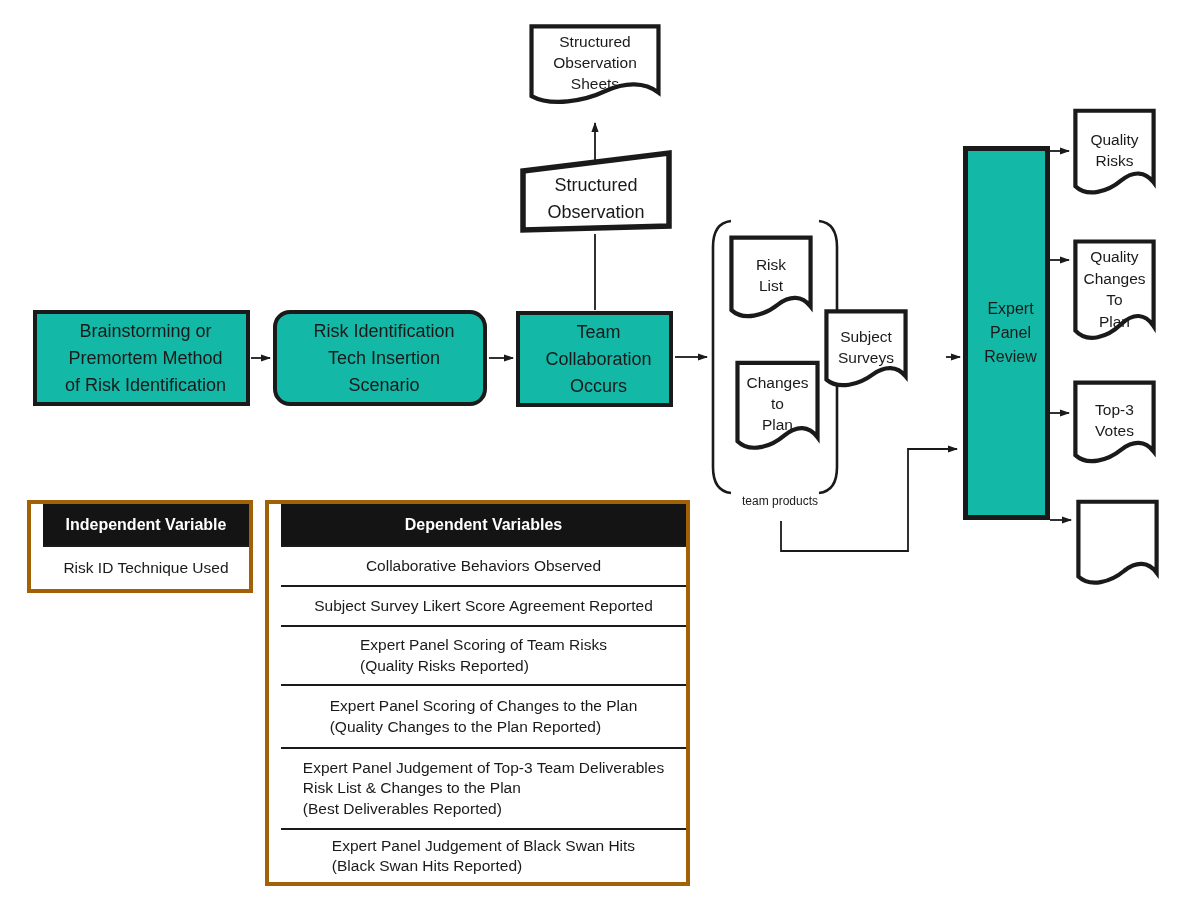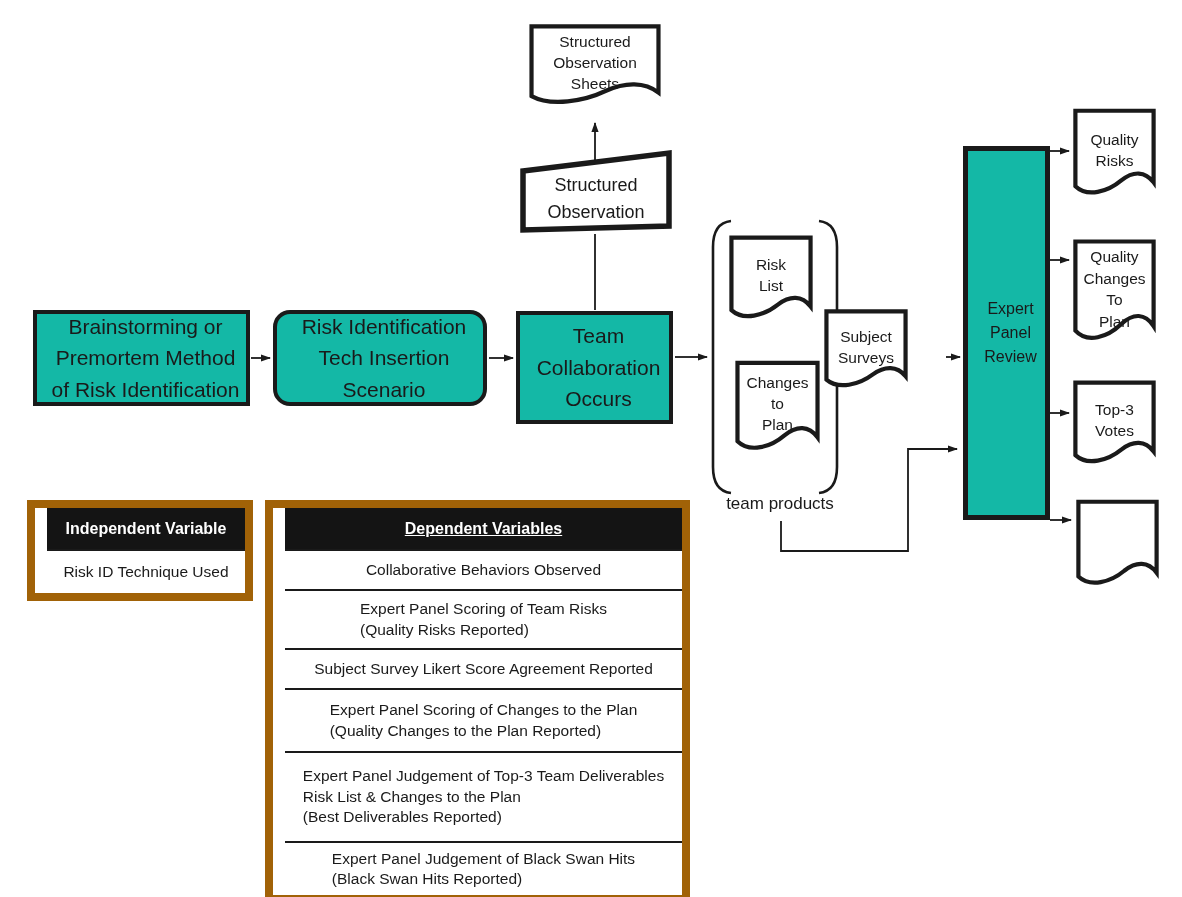--- a/index.html
+++ b/index.html
@@ -16,21 +16,21 @@
     position:absolute;
     border:4px solid #1a1a1a;
     background:#14b8a6;
     display:flex;align-items:center;justify-content:center;
     text-align:center;
     box-sizing:border-box;
     padding-left:8px;
   }
   .fbox .box-label{
     white-space:pre-line;
-    font-size:21px;line-height:1.5;
+    font-size:18px;line-height:1.5;
   }
   .fbox.thick{border-width:5px;}
   
   .doc{position:absolute;}
   .doc svg{position:absolute;left:0;top:0;width:100%;height:100%;overflow:visible;}
   .doc .doc-label{
     position:absolute;left:0;top:0;right:0;bottom:16%;
     display:flex;align-items:center;justify-content:center;
     text-align:center;white-space:pre-line;
     font-size:15.5px;line-height:1.38;
@@ -40,26 +40,26 @@
   #structured-observation svg{position:absolute;left:0;top:0;width:100%;height:100%;overflow:visible;}
   #structured-observation .box-label{
     position:absolute;left:0;right:0;top:14px;bottom:0;
     display:flex;align-items:center;justify-content:center;
     text-align:center;white-space:pre-line;
     font-size:18px;line-height:1.45;
   }
   
   .group-label{
     position:absolute;left:700px;top:494px;width:160px;
-    text-align:center;font-size:17px;
+    text-align:center;font-size:12px;
   }
   
   .vtable{
     position:absolute;
-    border:8px solid #a16207;
+    border:4px solid #a16207;
     background:#fff;
     box-sizing:border-box;
     padding-left:12px;
   }
   .vtable .thead{
     background:#141414;color:#ffffff;
     font-weight:bold;font-size:16px;
     display:flex;align-items:center;justify-content:center;
     text-align:center;
     box-sizing:border-box;
@@ -111,21 +111,21 @@
 Premortem Method
 of Risk Identification</div>
   </div>
 
   <div class="fbox" style="left:273px;top:310px;width:214px;height:96px;border-radius:17px;">
     <div class="box-label">Risk Identification
 Tech Insertion
 Scenario</div>
   </div>
 
-  <div class="fbox" style="left:516px;top:311px;width:157px;height:113px;">
+  <div class="fbox" style="left:516px;top:311px;width:157px;height:96px;">
     <div class="box-label">Team
 Collaboration
 Occurs</div>
   </div>
 
   <div id="structured-observation">
     <svg viewBox="0 0 154 87" preserveAspectRatio="none">
       <polygon points="4,23 150,5 150,78 4,82" fill="#ffffff" stroke="#1a1a1a" stroke-width="5.5" vector-effect="non-scaling-stroke"></polygon>
     </svg>
     <div class="box-label">Structured
@@ -205,27 +205,27 @@
   </div>
 
   <div class="group-label">team products</div>
 
   <div class="vtable" style="left:27px;top:500px;width:226px;">
     <div class="thead" style="height:41px;">Independent Variable</div>
     <div class="cell" style="height:44px;">Risk ID Technique Used</div>
   </div>
 
   <div class="vtable" style="left:265px;top:500px;width:425px;">
-    <div class="thead" style="height:41px;text-decoration:underline;">Dependent Variables</div>
+    <div class="thead" style="height:41px;">Dependent Variables</div>
     <div class="cell" style="height:40px;">Collaborative Behaviors Observed</div>
+    <div class="cell" style="height:40px;">Subject Survey Likert Score Agreement Reported</div>
     <div class="cell" style="height:59px;">Expert Panel Scoring of Team Risks
 (Quality Risks Reported)</div>
-    <div class="cell" style="height:40px;">Subject Survey Likert Score Agreement Reported</div>
     <div class="cell" style="height:63px;">Expert Panel Scoring of Changes to the Plan
 (Quality Changes to the Plan Reported)</div>
-    <div class="cell" style="height:90px;">Expert Panel Judgement of Top-3 Team Deliverables
+    <div class="cell" style="height:81px;">Expert Panel Judgement of Top-3 Team Deliverables
 Risk List &amp; Changes to the Plan
 (Best Deliverables Reported)</div>
     <div class="cell" style="height:54px;">Expert Panel Judgement of Black Swan Hits
 (Black Swan Hits Reported)</div>
   </div>
 
 </div>
 
 </body></html>

